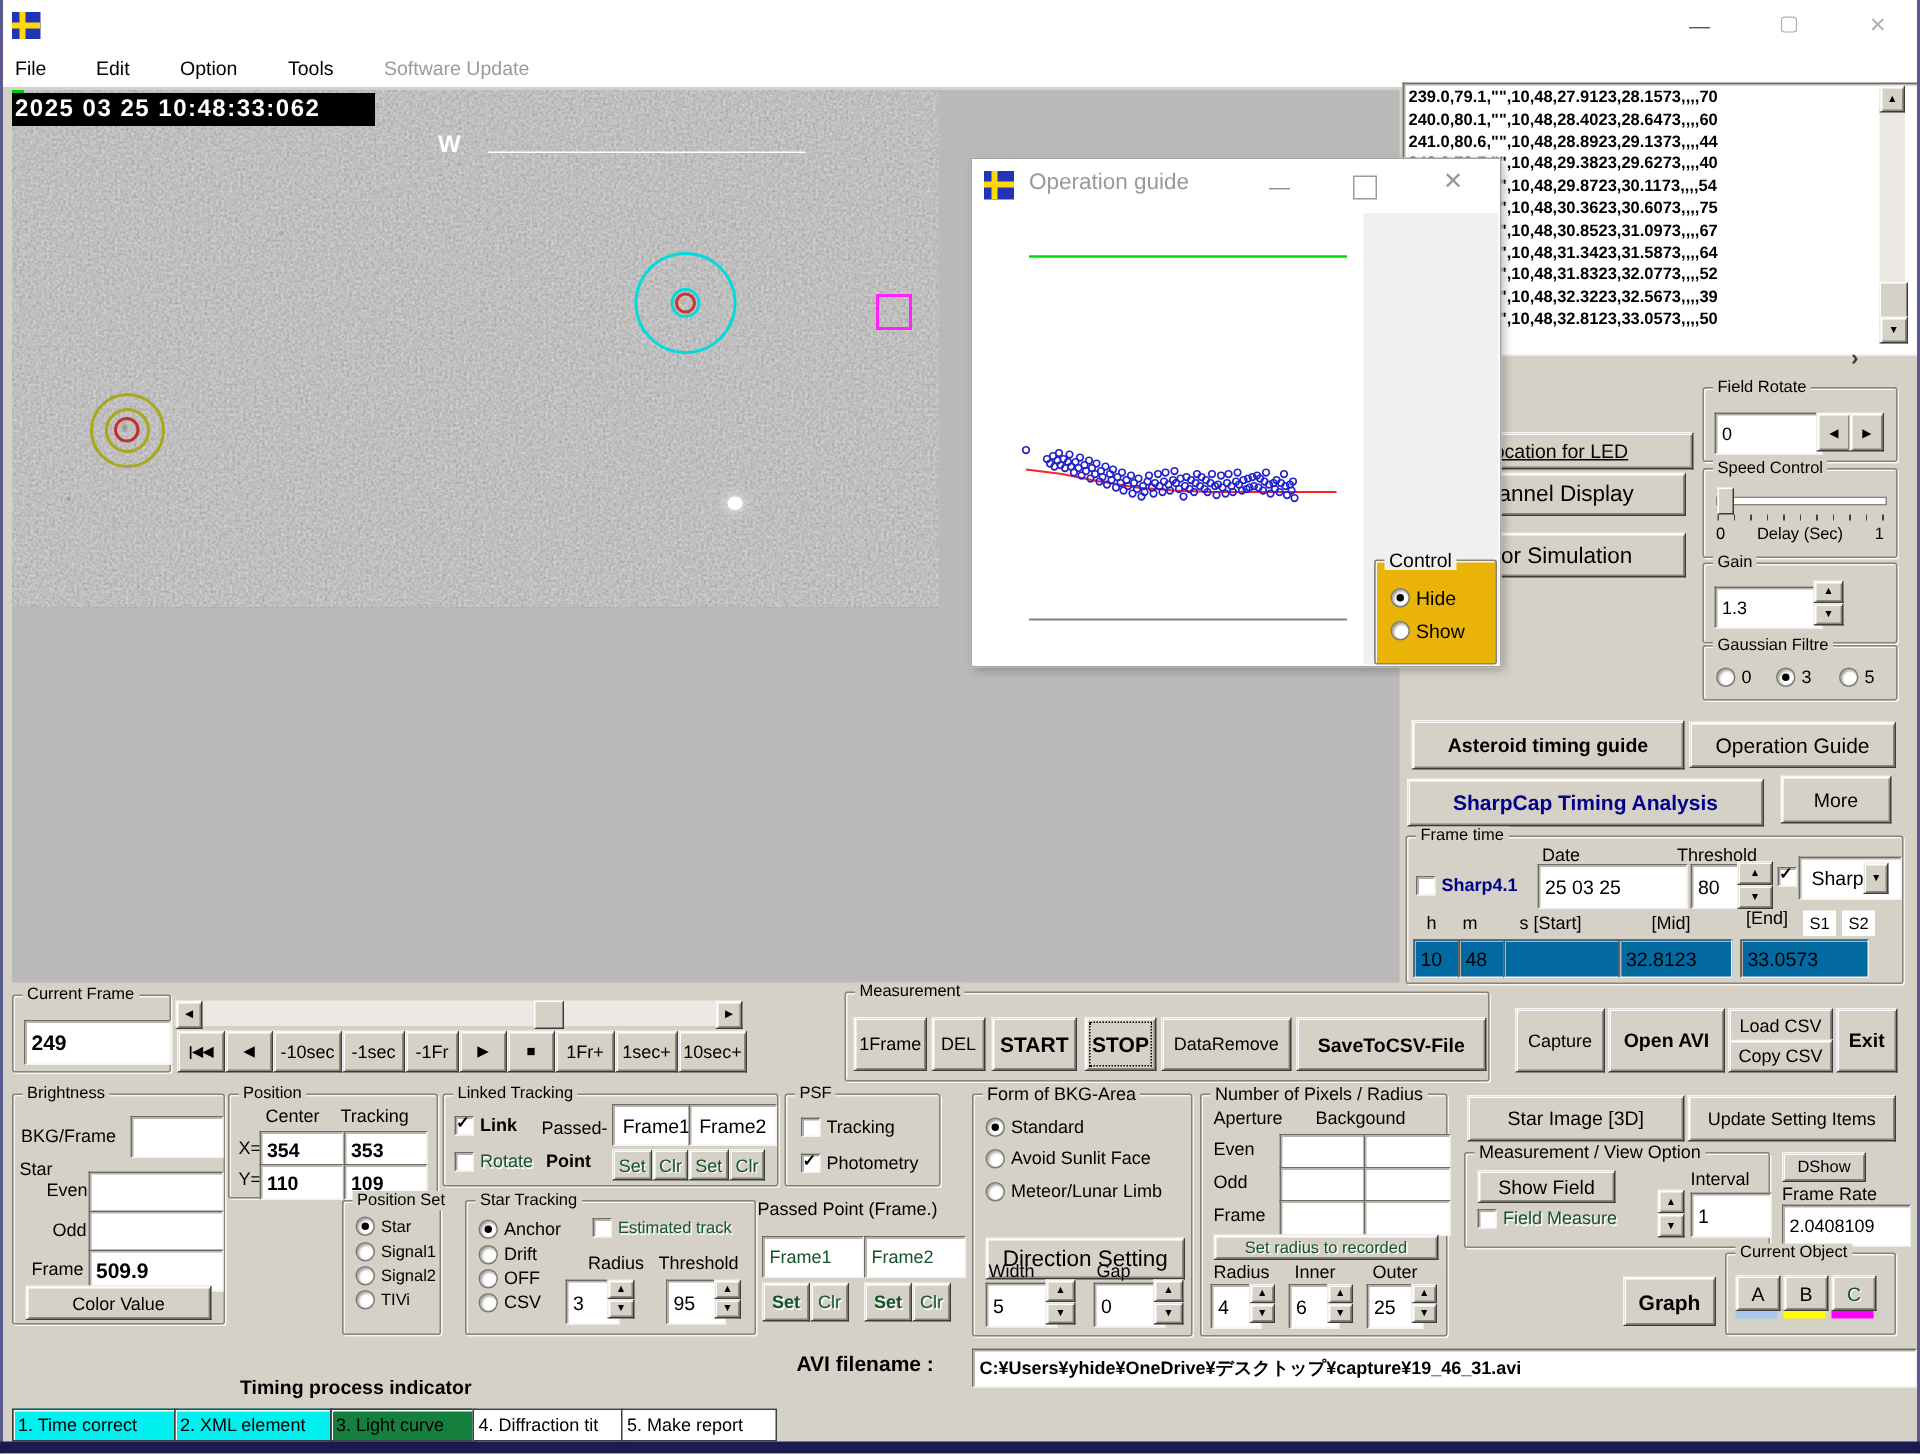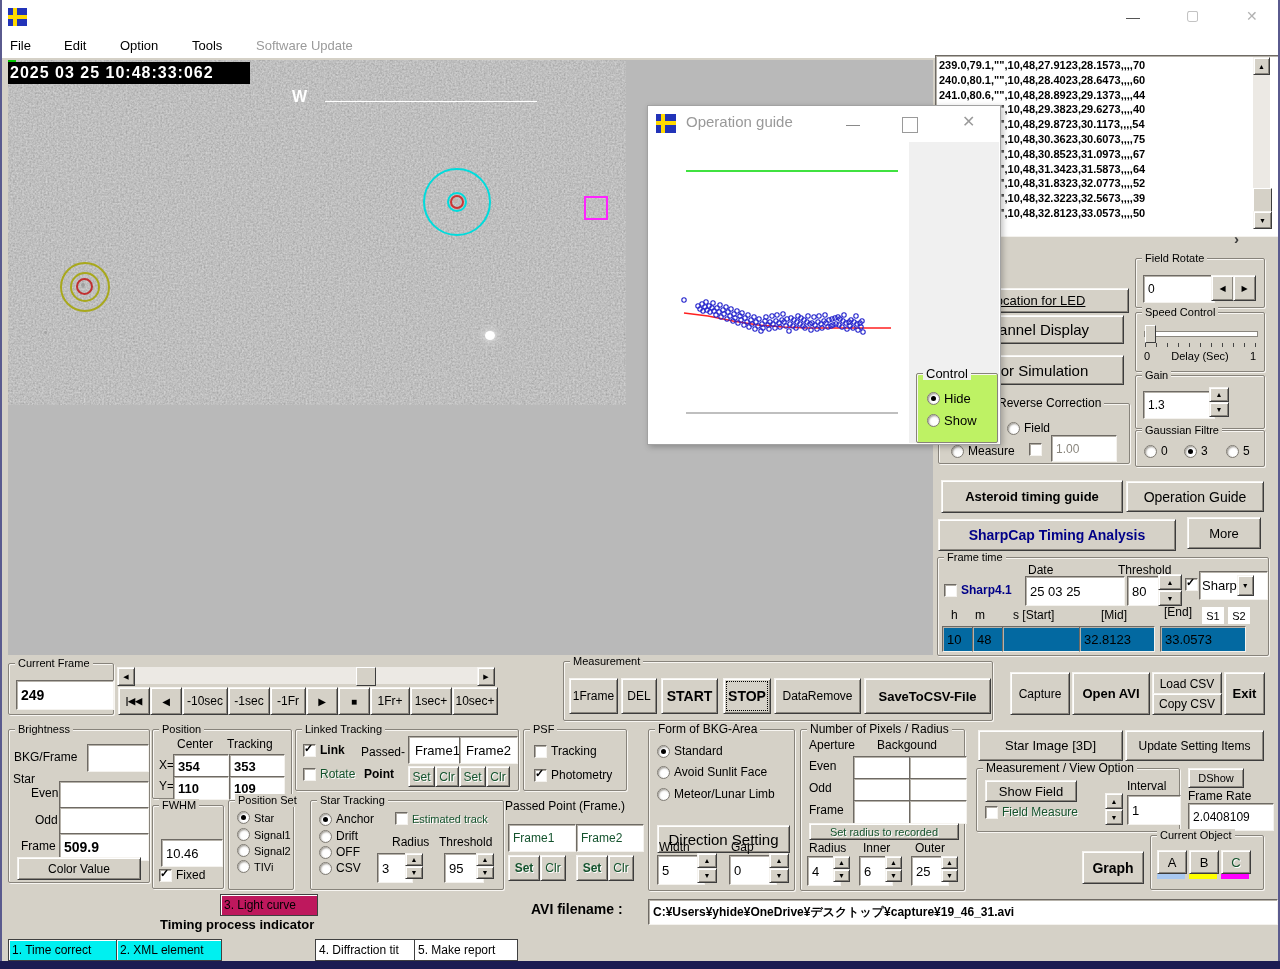--- a/index.html
+++ b/index.html
@@ -117,33 +117,20 @@
   <div class="spb" style="height:16px;position:absolute;bottom:0;width:100%">▼</div>
 </div>
 <span class="lab b" style="left:1234px;top:232px;font-size:15px;color:#3c3c3c">›</span>
 
 <div class="btn" style="left:945px;top:288px;width:182px;height:23px;font-size:13px">
   <span style="text-decoration:underline">Location for LED</span>
 </div>
 <div class="btn" style="left:945px;top:315px;width:177px;height:27px;font-size:15px">Channel Display</div>
 <div class="btn" style="left:945px;top:355px;width:177px;height:28px;font-size:15px">Error Simulation</div>
 
-<div class="g" style="left:938px;top:403px;width:190px;height:59px">
-  <span class="gl" style="left:56px;font-size:12px">Reverse Correction</span>
-  <div class="row" style="left:68px;top:17px;font-size:12px">
-    <i class="rb"></i>
-        <span>Field</span>
-  </div>
-  <div class="row" style="left:12px;top:40px;font-size:12px">
-    <i class="rb"></i>
-        <span>Measure</span>
-  </div>
-  <span class="cb" style="position:absolute;left:90px;top:39px"></span>
-  <div class="fld" style="left:112px;top:31px;width:56px;height:23px;color:#8a867e">1.00</div>
-</div>
 
 <div class="g" style="left:1135px;top:258px;width:128px;height:48px">
   <span class="gl">Field Rotate</span>
   <div class="fld" style="left:7px;top:16px;width:62px;height:24px">0</div>
   <div class="btn" style="left:75px;top:16px;width:21px;height:24px;font-size:8px">
         <span>◀</span>
       </div>
   <div class="btn" style="left:97px;top:16px;width:21px;height:24px;font-size:8px">
         <span>▶</span>
       </div>
@@ -197,21 +184,21 @@
     <span class="cb"></span>
         <span class="b navy" style="font-size:12px">Sharp4.1</span>
   </div>
   <span class="lab" style="left:90px;top:6px;font-size:12px">Date</span>
   <div class="fld" style="left:87px;top:18px;width:90px;height:26px;font-size:13px">25 03 25</div>
   <span class="lab" style="left:180px;top:6px;font-size:12px">Threshold</span>
   <div class="fld" style="left:189px;top:18px;width:27px;height:26px;font-size:13px">80</div>
   <div class="spb" style="position:absolute;left:220px;top:16px;width:22px;height:14px">▲</div>
   <div class="spb" style="position:absolute;left:220px;top:32px;width:22px;height:14px">▼</div>
   <span class="cb on" style="position:absolute;left:247px;top:20px"></span>
-  <div class="fld" style="left:261px;top:13px;width:63px;height:25px;padding:1px 2px;font-size:13px;justify-content:flex-start">
+  <div class="fld" style="left:261px;top:13px;width:63px;height:25px;padding:1px 2px;font-size:13px;justify-content:center">
     <span>Sharp</span>
     <span class="spb" style="width:15px;height:19px">▼</span>
   </div>
   <span class="lab" style="left:13px;top:51px;font-size:12px">h</span>
   <span class="lab" style="left:37px;top:51px;font-size:12px">m</span>
   <span class="lab" style="left:75px;top:51px;font-size:12px">s [Start]</span>
   <span class="lab" style="left:163px;top:51px;font-size:12px">[Mid]</span>
   <span class="lab" style="left:226px;top:48px;font-size:12px">[End]</span>
   <div class="abs" style="left:264px;top:49px;width:22px;height:17px;background:#fff;display:flex;align-items:center;justify-content:center">
         <span>S1</span>
@@ -281,28 +268,20 @@
   <span class="lab" style="left:24px;top:8px;font-size:12px">Center</span>
   <span class="lab" style="left:74px;top:8px;font-size:12px">Tracking</span>
   <span class="lab" style="left:6px;top:29px;font-size:12px">X=</span>
   <div class="fld b" style="left:20px;top:24px;width:46px;height:20px;font-size:13px">354</div>
   <div class="fld b" style="left:76px;top:24px;width:46px;height:20px;font-size:13px">353</div>
   <span class="lab" style="left:6px;top:50px;font-size:12px">Y=</span>
   <div class="fld b" style="left:20px;top:46px;width:46px;height:20px;font-size:13px">110</div>
   <div class="fld b" style="left:76px;top:46px;width:46px;height:20px;font-size:13px">109</div>
 </div>
 
-<div class="g" style="left:152px;top:805px;width:70px;height:82px">
-  <span class="gl">FWHM</span>
-  <div class="fld" style="left:8px;top:33px;width:52px;height:24px;font-size:13px">10.46</div>
-  <div class="row" style="left:6px;top:62px;font-size:12px">
-    <span class="cb on"></span>
-        <span>Fixed</span>
-  </div>
-</div>
 
 <div class="g" style="left:228px;top:800px;width:64px;height:88px">
   <span class="gl">Position Set</span>
   <div class="row" style="left:8px;top:10px;font-size:11px">
         <i class="rb on"></i>
         <span>Star</span>
       </div>
   <div class="row" style="left:8px;top:27px;font-size:11px">
         <i class="rb"></i>
         <span>Signal1</span>
@@ -511,21 +490,21 @@
       </div>
   <div class="abs" style="left:70px;top:38px;width:28px;height:5px;background:#ff00ff"></div>
 </div>
 
 <span class="lab b" style="left:531px;top:903px;font-size:14px">AVI filename :</span>
 <div class="fld mono" style="left:648px;top:899px;width:620px;height:22px;font-size:12px;font-weight:bold">C:¥Users¥yhide¥OneDrive¥デスクトップ¥capture¥19_46_31.avi</div>
 
 <span class="lab b" style="left:160px;top:918px;font-size:13px">Timing process indicator</span>
 <div class="tab" style="left:8px;top:939px;width:102px;background:#00f0f0">1. Time correct</div>
 <div class="tab" style="left:116px;top:939px;width:98px;background:#00f0f0">2. XML element</div>
-<div class="tab" style="left:220px;top:894px;width:90px;background:#be185d">3. Light curve</div>
+<div class="tab" style="left:220px;top:939px;width:90px;background:#15803d">3. Light curve</div>
 <div class="tab" style="left:315px;top:939px;width:94px;background:#fff">4. Diffraction tit</div>
 <div class="tab" style="left:414px;top:939px;width:96px;background:#fff">5. Make report</div>
 
 <div class="abs" style="left:647px;top:105px;width:352px;height:338px;background:#fff;border:1px solid #a2a2a2;box-shadow:2px 2px 6px rgba(0,0,0,.25)">
   <span class="flag" style="left:8px;top:8px;width:20px;height:19px"></span>
   <span class="lab" style="left:38px;top:9px;font-size:15px;color:#999">Operation guide</span>
   <span class="wbtn" style="left:198px;top:11px;color:#8a8a8a">—</span>
   <span class="abs" style="left:254px;top:11px;width:14px;height:14px;border:1px solid #9a9a9a"></span>
   <span class="wbtn" style="left:314px;top:9px;font-size:16px;color:#9a9a9a">✕</span>
   <svg id="opchart" class="abs" style="left:0;top:36px" width="352" height="302" viewBox="0 0 352 302">
@@ -647,21 +626,21 @@
         <circle cx="206" cy="180" r="2.2" fill="none" stroke="#2222cc" stroke-width="1.1"></circle>
         <circle cx="208" cy="174" r="2.2" fill="none" stroke="#2222cc" stroke-width="1.1"></circle>
         <circle cx="209" cy="182" r="2.2" fill="none" stroke="#2222cc" stroke-width="1.1"></circle>
         <circle cx="210" cy="188" r="2.2" fill="none" stroke="#2222cc" stroke-width="1.1"></circle>
         <circle cx="212" cy="181" r="2.2" fill="none" stroke="#2222cc" stroke-width="1.1"></circle>
         <circle cx="213" cy="185" r="2.2" fill="none" stroke="#2222cc" stroke-width="1.1"></circle>
         <circle cx="214" cy="179" r="2.2" fill="none" stroke="#2222cc" stroke-width="1.1"></circle>
         <circle cx="215" cy="190" r="2.2" fill="none" stroke="#2222cc" stroke-width="1.1"></circle>
       </svg>
   <div class="abs" style="left:261px;top:36px;width:90px;height:301px;background:#f0f0f0"></div>
-  <div class="g" style="left:268px;top:267px;width:80px;height:68px;background:#bef264">
+  <div class="g" style="left:268px;top:267px;width:80px;height:68px;background:#eab308">
     <span class="gl" style="background:#f0f0f0;font-size:13px">Control</span>
     <div class="row" style="left:10px;top:17px;font-size:13px">
           <i class="rb on"></i>
           <span>Hide</span>
         </div>
     <div class="row" style="left:10px;top:39px;font-size:13px">
           <i class="rb"></i>
           <span>Show</span>
         </div>
   </div>

